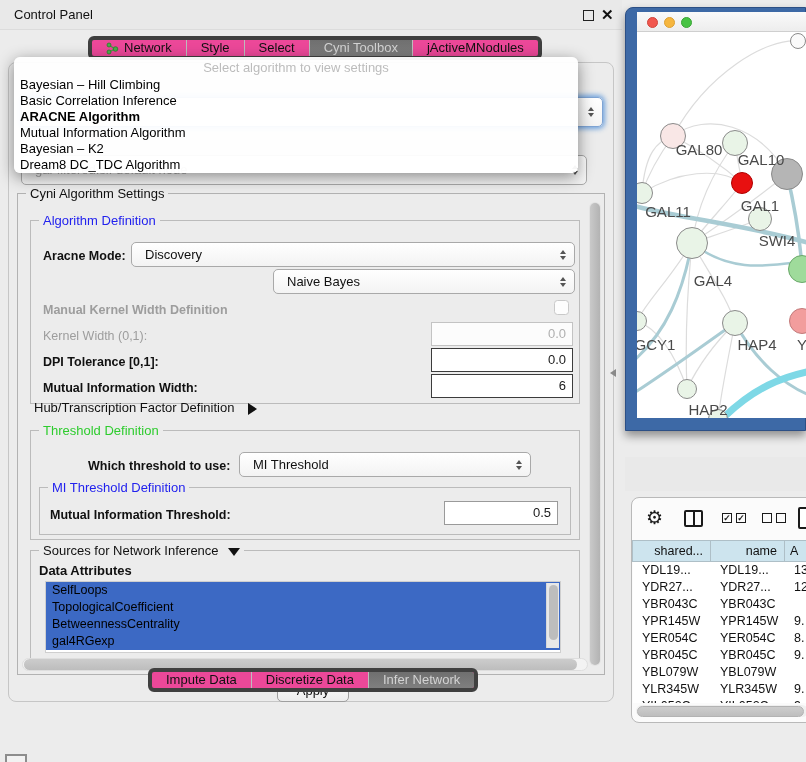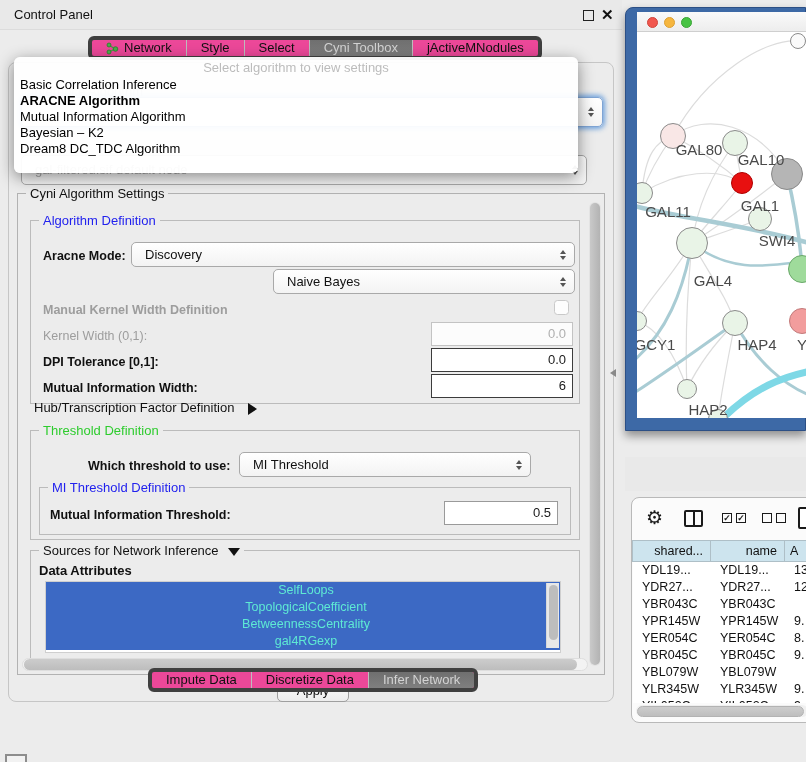--- a/index.html
+++ b/index.html
@@ -78,21 +78,21 @@
                     background:linear-gradient(#cccccc,#bdbdbd); border-radius:6px; }
 
   .tri-right { display:inline-block; width:0; height:0; border-top:6px solid transparent;
                border-bottom:6px solid transparent; border-left:9px solid #111;
                vertical-align:middle; margin-left:10px; }
   .tri-down { display:inline-block; width:0; height:0; border-left:6px solid transparent;
               border-right:6px solid transparent; border-top:8px solid #111;
               vertical-align:middle; margin-left:6px; }
 
   .attr-list { position:absolute; background:#fff; border:1px solid #cfcfcf; overflow:hidden; }
-  .attr-item { height:17px; line-height:17px; padding-left:6px; font-size:12.5px; color:#5eead4;text-align:center; }
+  .attr-item { height:17px; line-height:17px; padding-left:6px; font-size:12.5px; color:#000000; }
   .attr-scroll { position:absolute; right:1px; top:1px; bottom:4px; width:13px;
                  background:#e8e8e8; border-left:1px solid #d8d8d8;}
   .attr-scroll .thumb { position:absolute; left:1.5px; right:1.5px; top:2px; bottom:8px;
                         background:#bdbdbd; border-radius:5px; }
 
   .apply-btn { position:absolute; left:268px; top:616px; width:72px; height:23px;
                background:linear-gradient(#fefefe,#ededed); border:1px solid #9f9f9f;
                border-radius:5px; text-align:center; line-height:21px; font-size:13px; color:#111; }
 
   .chip { left:5px; top:754px; width:22px; height:14px; border:2px solid #8d8d8d; background:#f2f2f2; }
@@ -288,20 +288,21 @@
   <div class="tab">
       <span>Discretize Data</span>
     </div>
   <div class="tab active">
       <span>Infer Network</span>
     </div>
 </div>
 
 <div class="abs popup">
   <div class="ph">Select algorithm to view settings</div>
+  <div class="item">Bayesian – Hill Climbing</div>
   <div class="item">Basic Correlation Inference</div>
   <div class="item sel">ARACNE Algorithm</div>
   <div class="item">Mutual Information Algorithm</div>
   <div class="item">Bayesian – K2</div>
   <div class="item">Dream8 DC_TDC Algorithm</div>
 </div>
 
 <div class="abs chip"></div>
 <div class="abs divider-arrow"></div>
 

